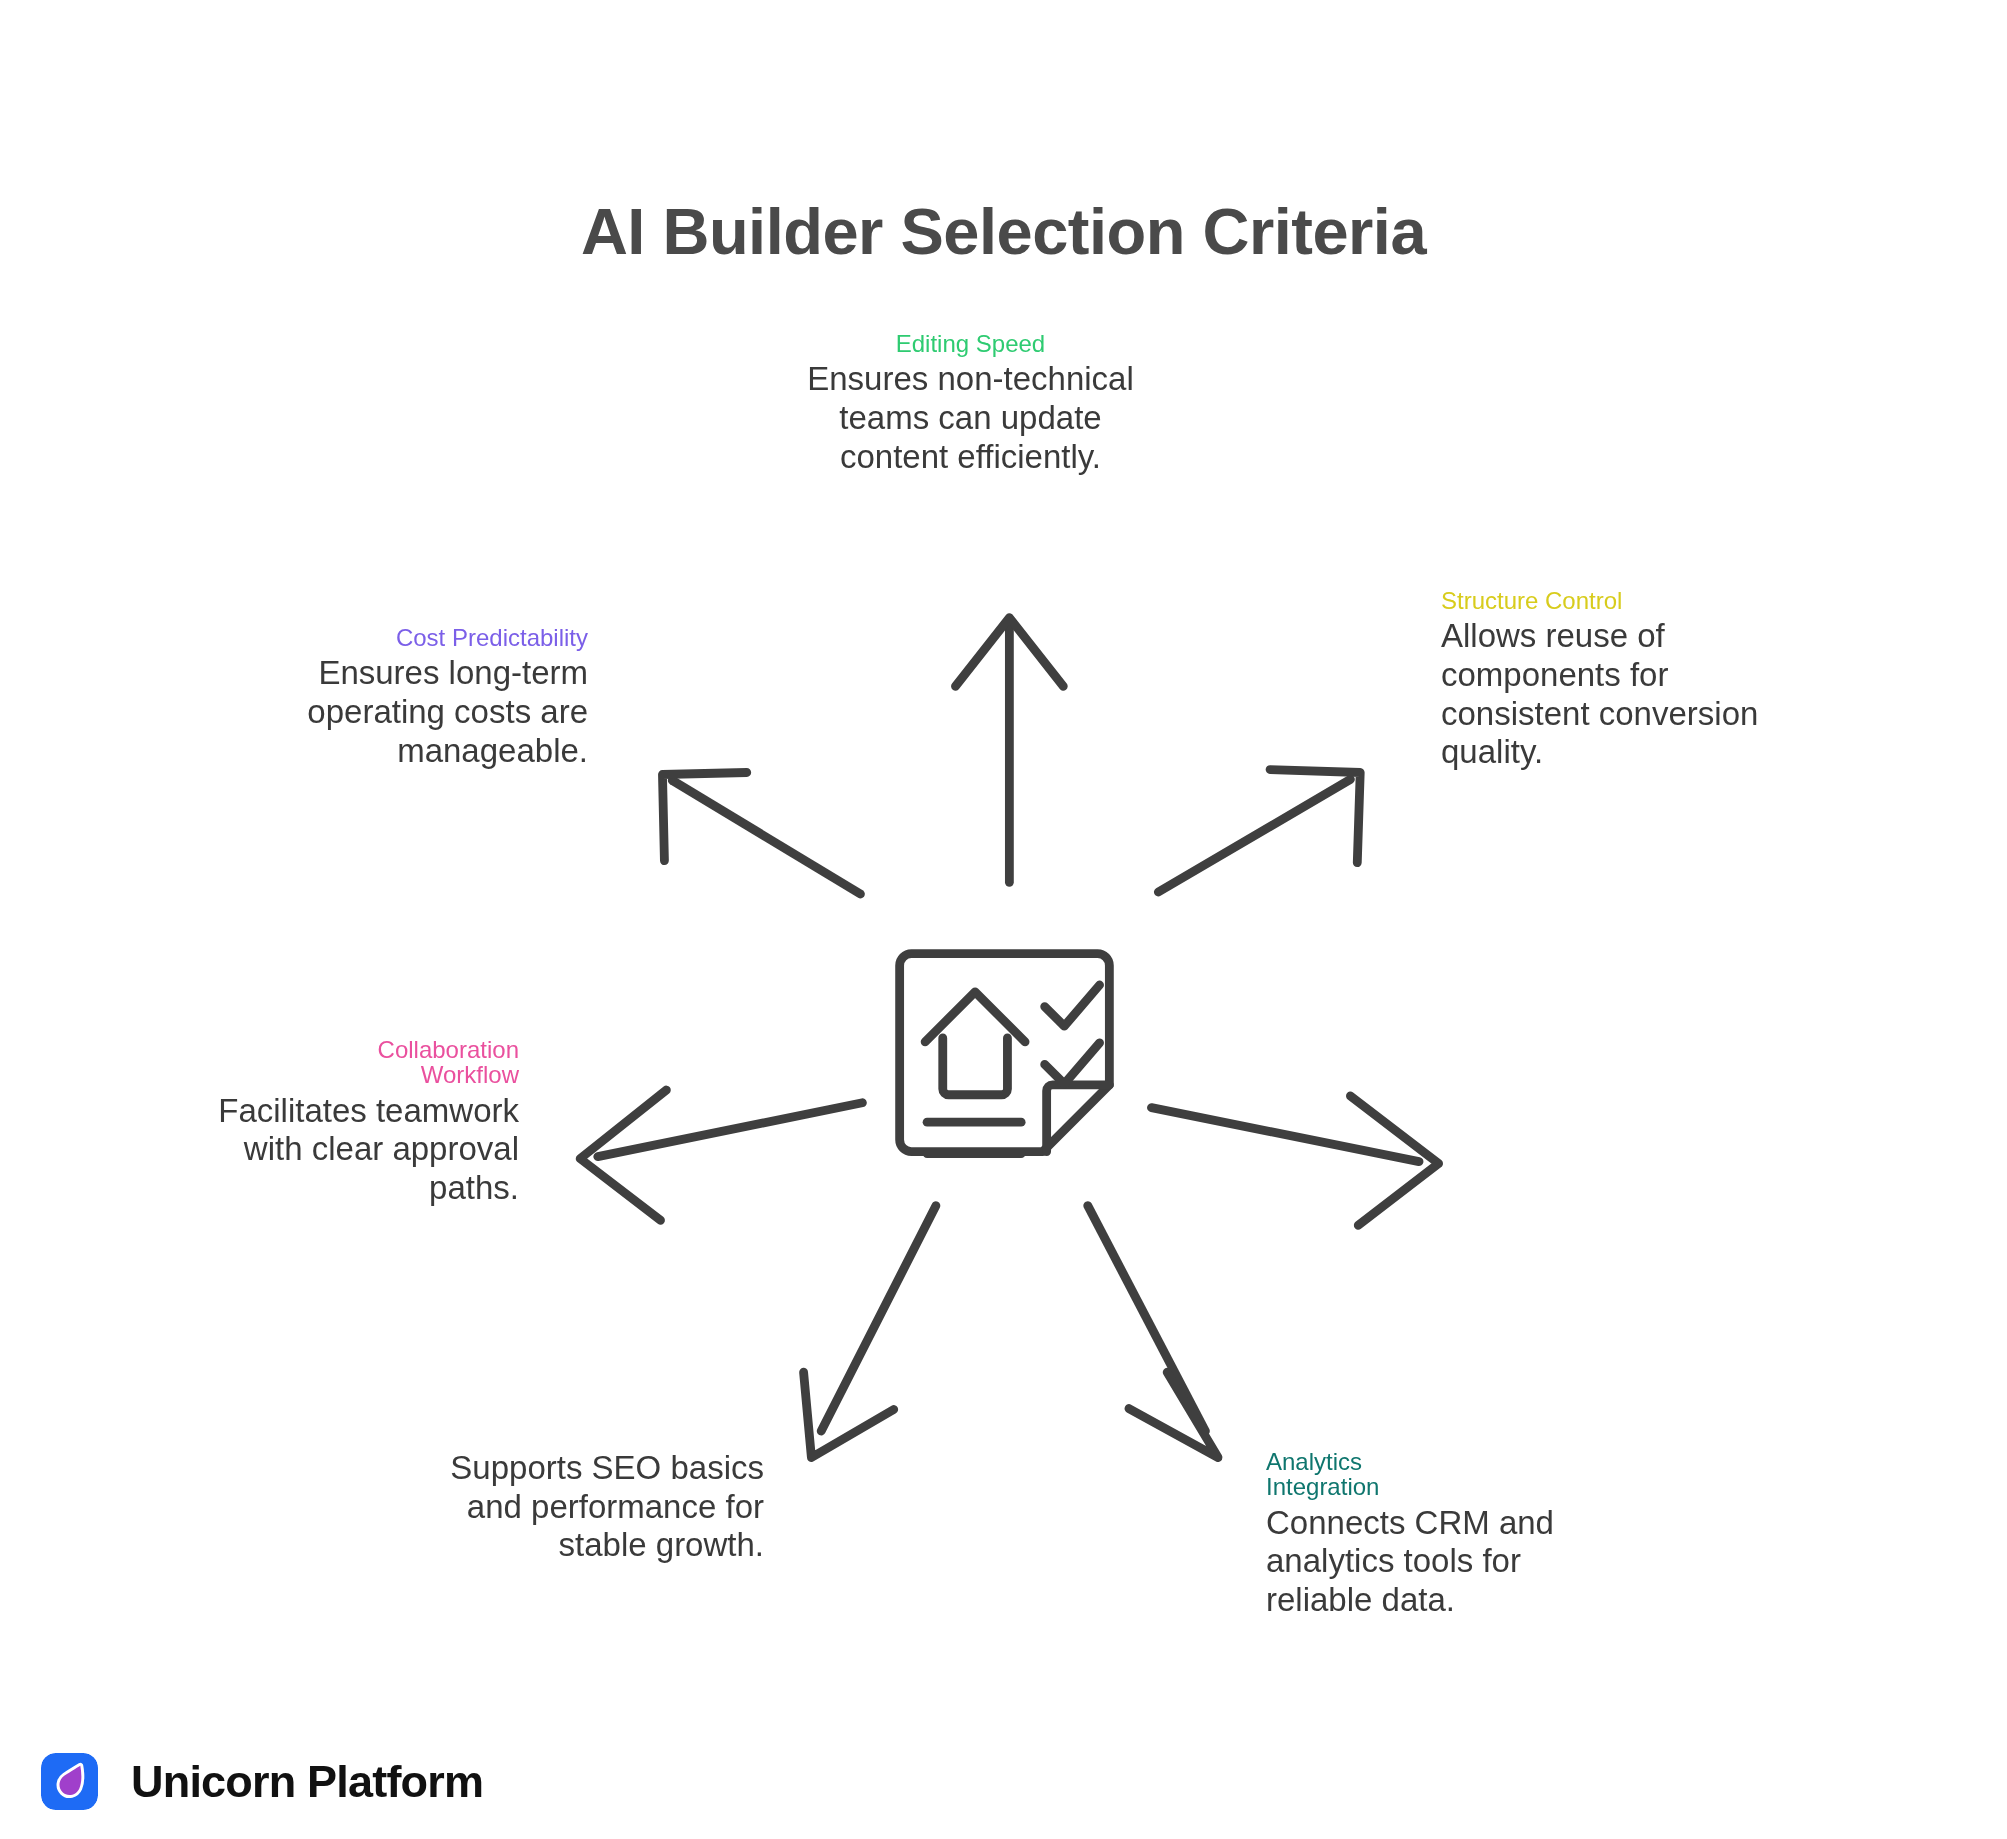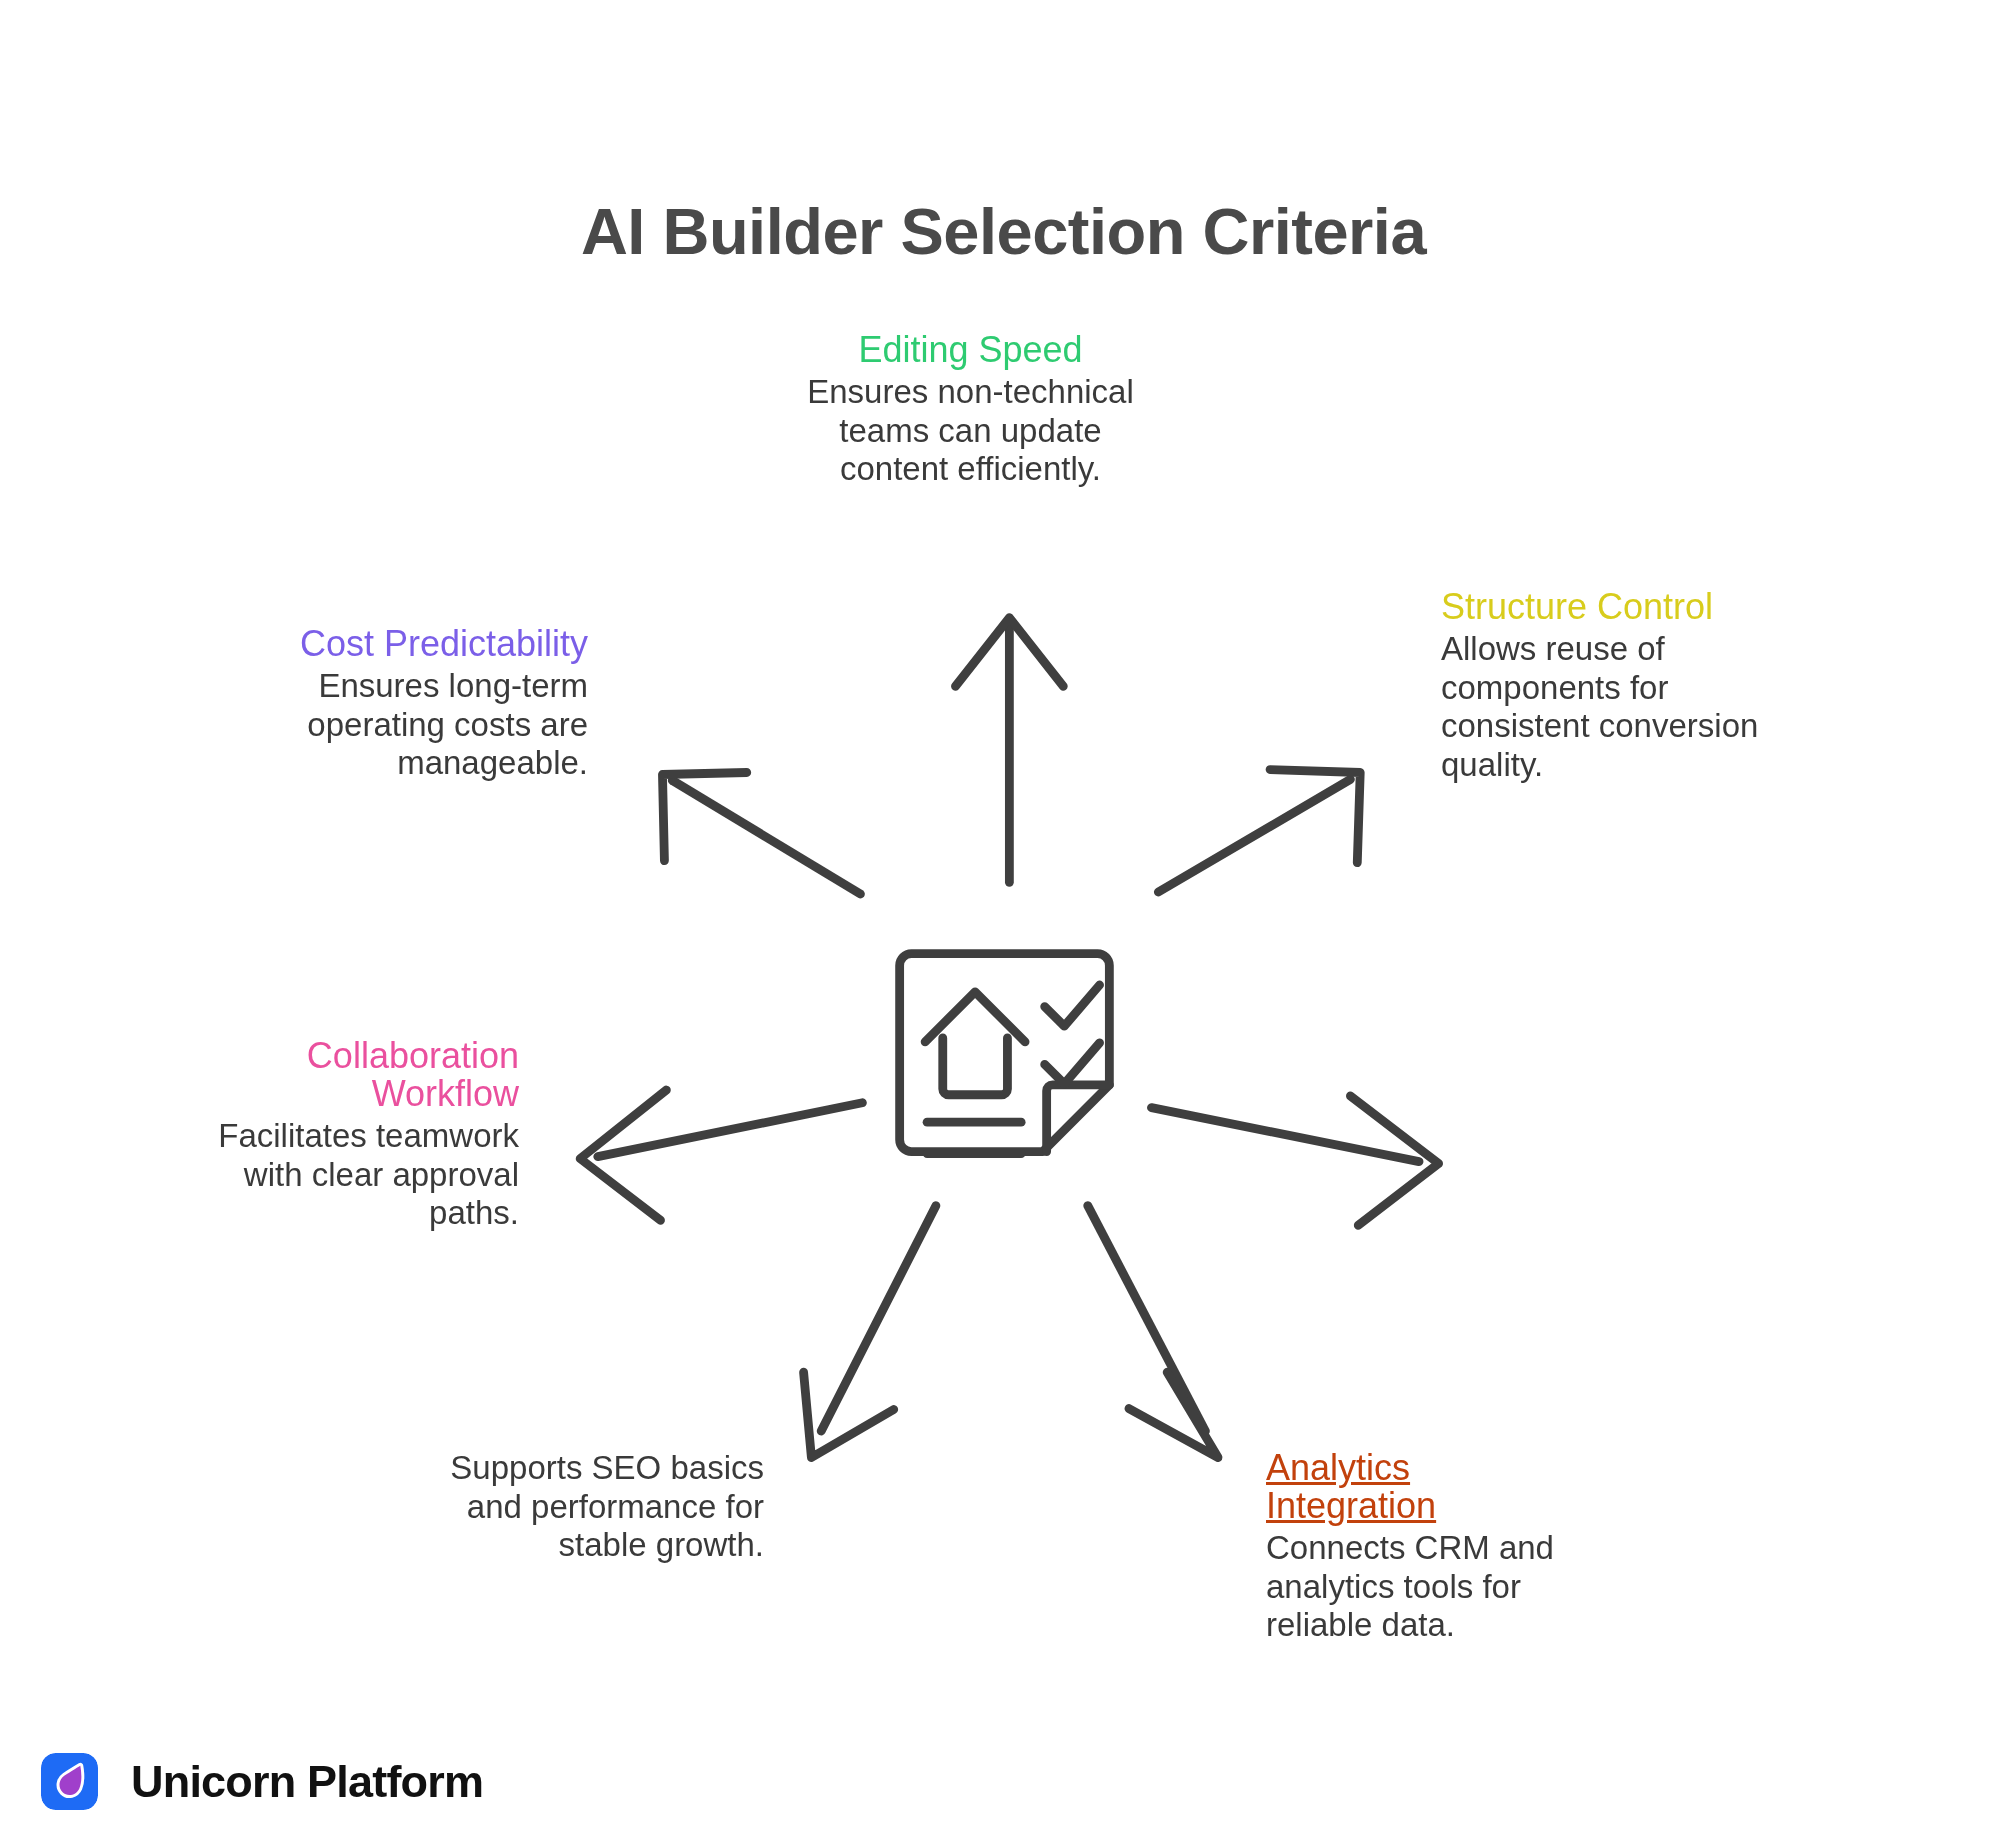--- a/index.html
+++ b/index.html
@@ -62,21 +62,21 @@
     width: 245px;
     height: 245px;
   }
 
   
   .node {
     position: absolute;
     box-sizing: border-box;
   }
   .node-title {
-    font-size: 36px;
+    font-size: 24px;
     font-weight: normal;
     line-height: 1.06;
     margin: 0 0 3.9px 0;
     white-space: pre-line;
   }
   .node-desc {
     font-size: 33px;
     font-weight: normal;
     color: #3a3a3a;
     line-height: 1.17;
@@ -204,21 +204,21 @@
     <p class="node-desc">Allows reuse of
 components for
 consistent conversion
 quality.</p>
   </div>
 
   <div class="node align-left" id="node-conversion-controls">
   </div>
 
   <div class="node align-left" id="node-analytics">
-    <p class="node-title" style="color: #c2410c; text-decoration: underline;">Analytics
+    <p class="node-title" style="color: #0f766e;">Analytics
 Integration</p>
     <p class="node-desc">Connects CRM and
 analytics tools for
 reliable data.</p>
   </div>
 
   <div class="node align-right" id="node-seo">
     <p class="node-desc">Supports SEO basics
 and performance for
 stable growth.</p>

